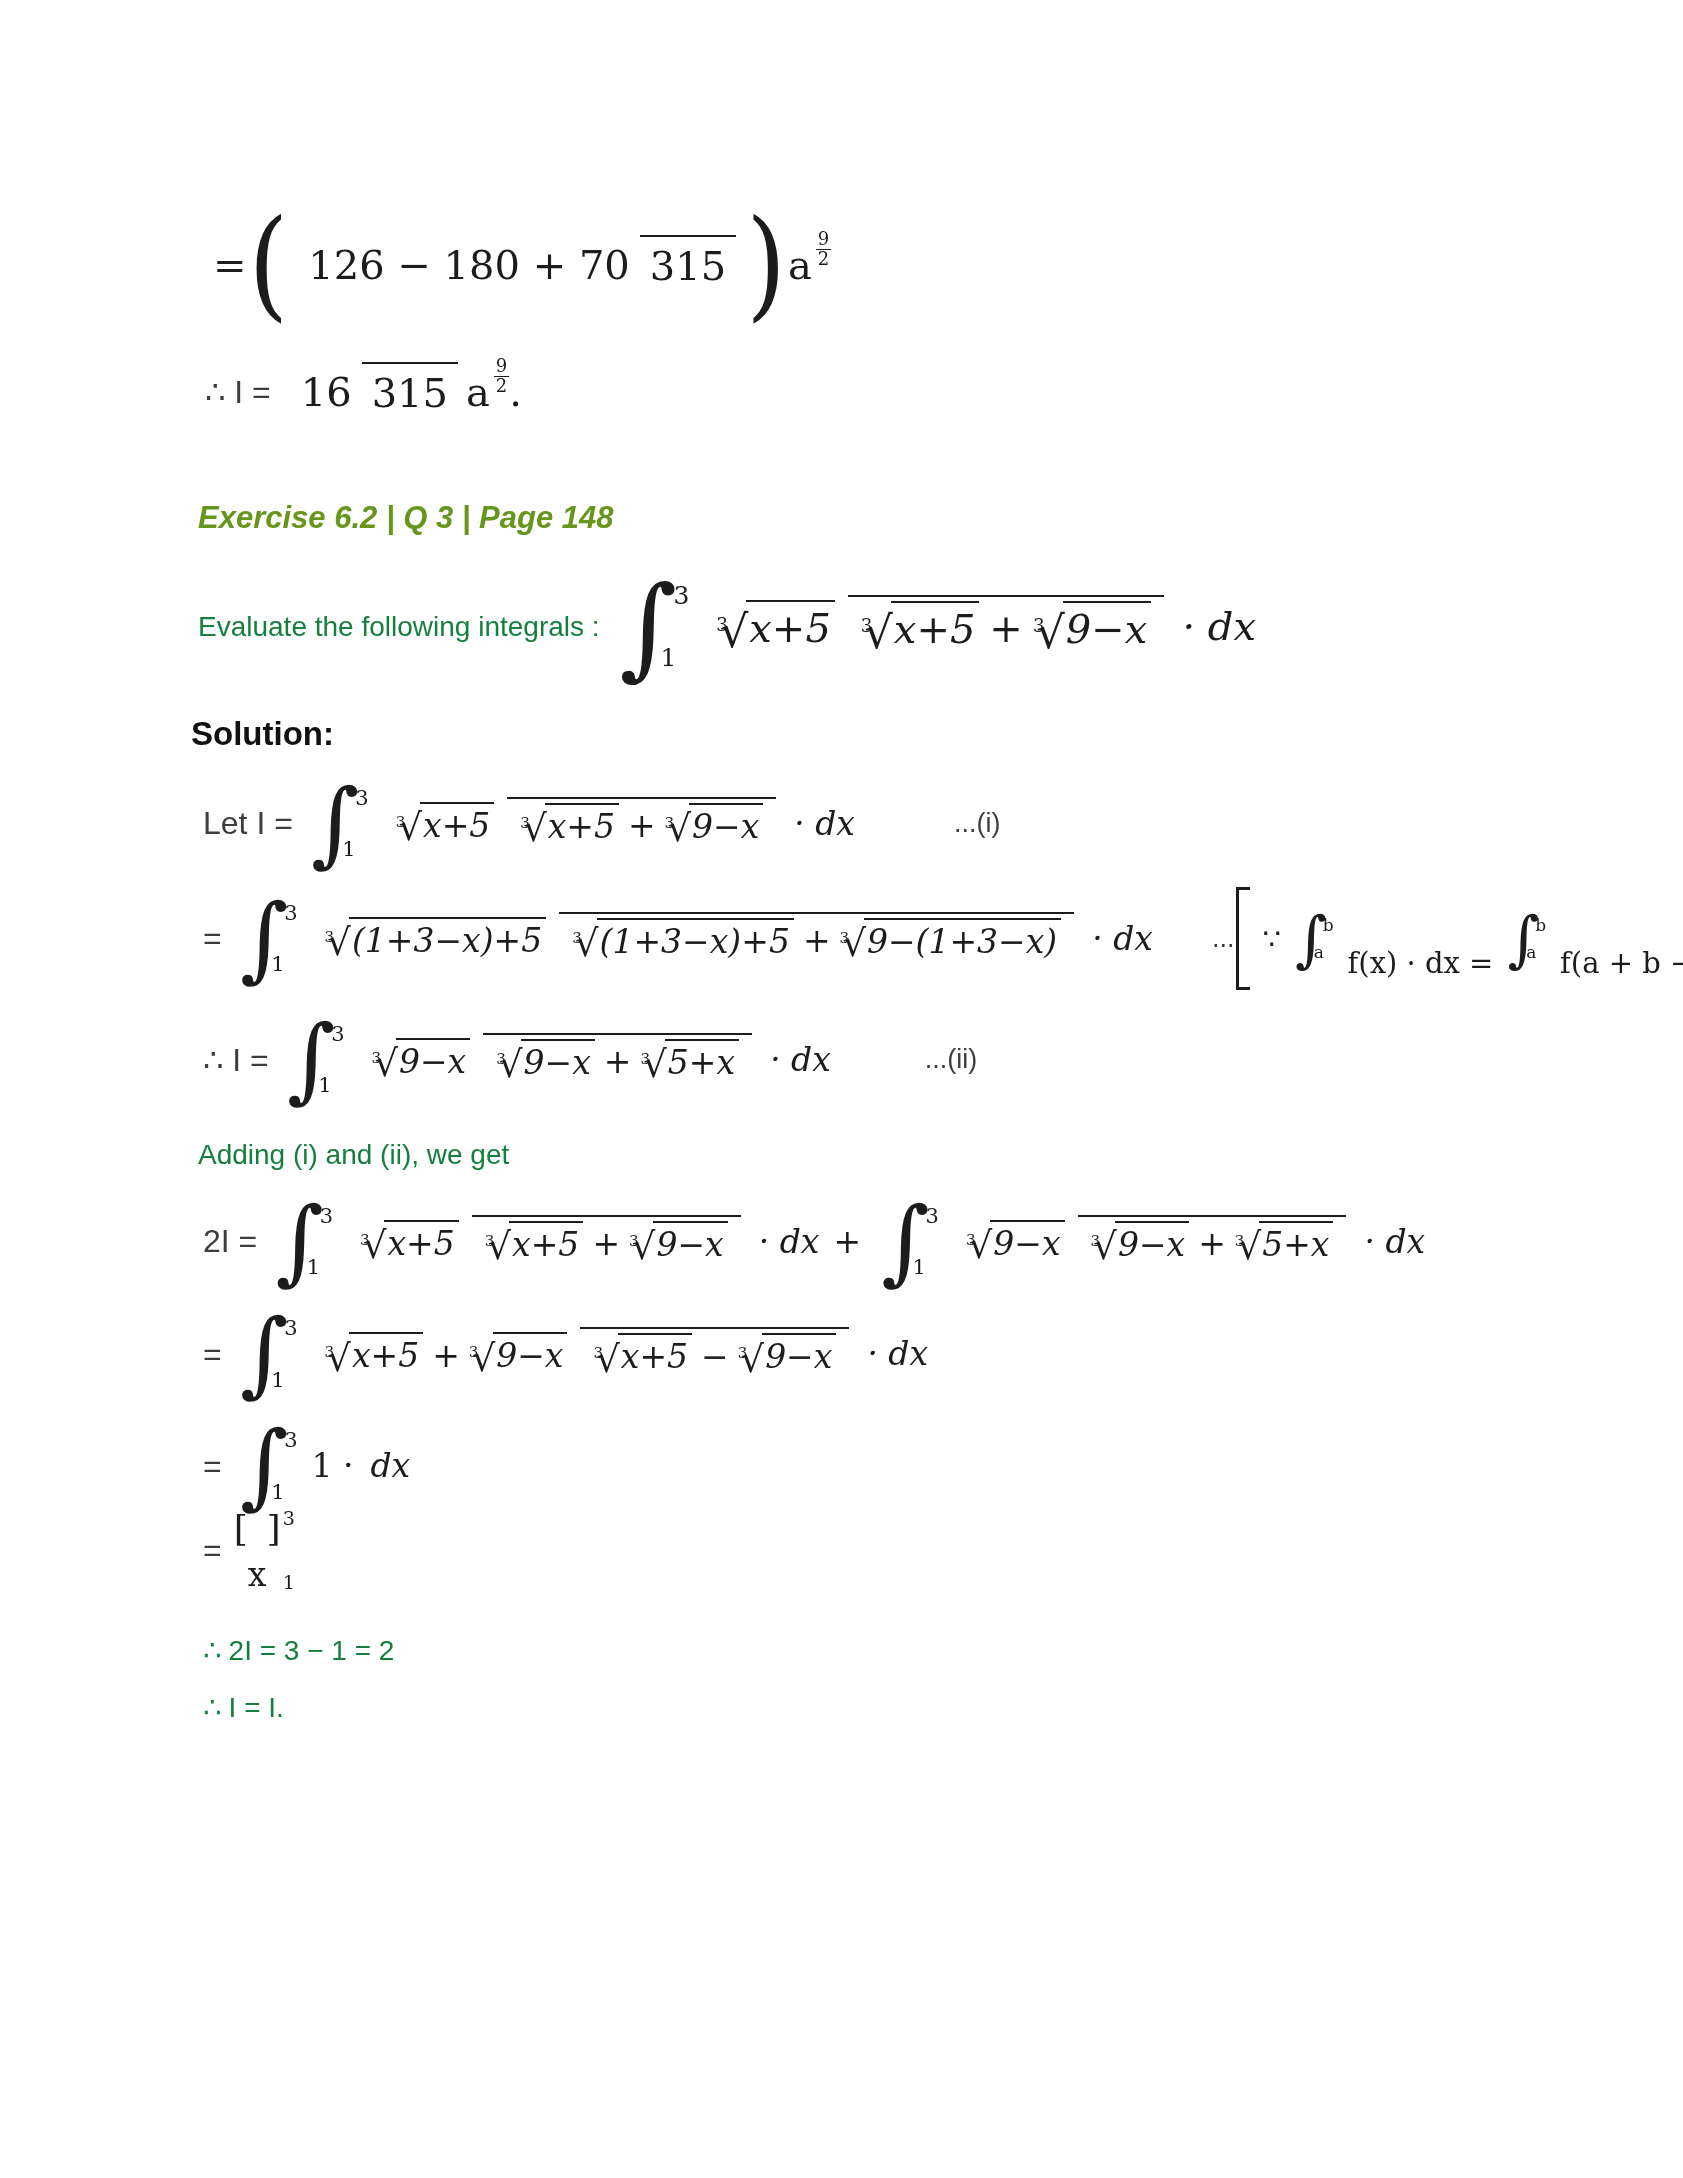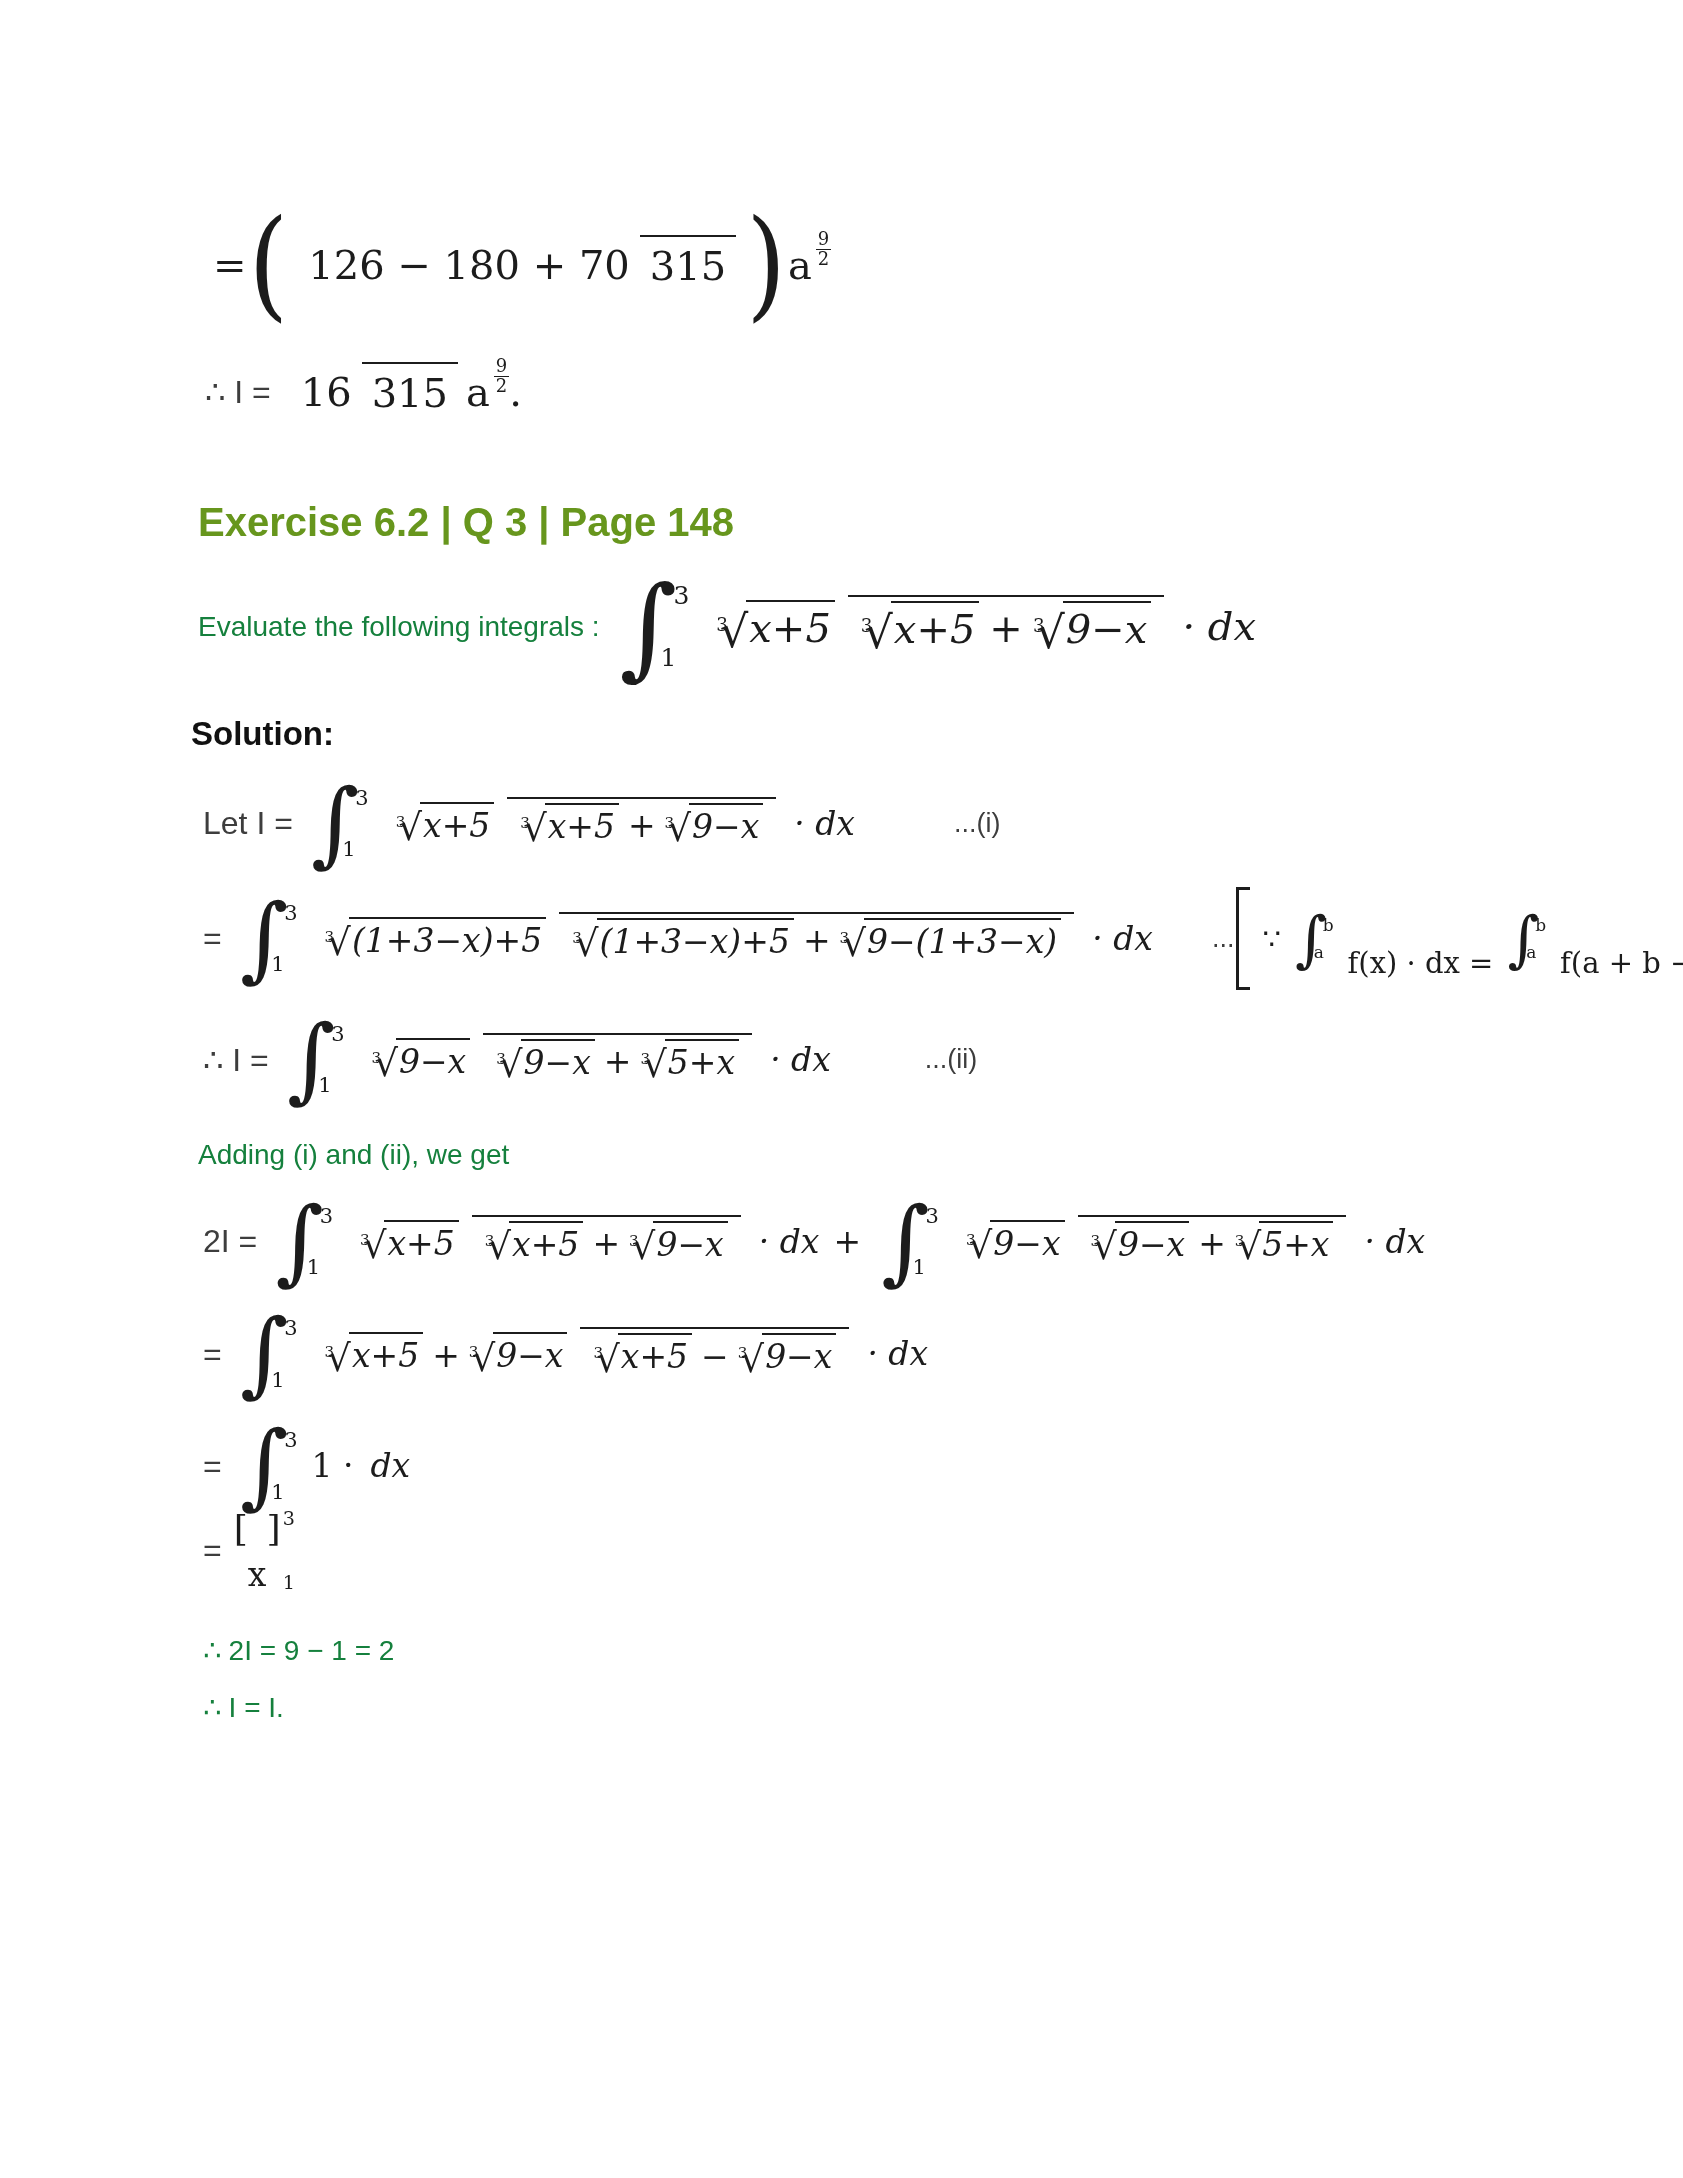--- a/index.html
+++ b/index.html
@@ -4,21 +4,21 @@
 <style>
   html,body{margin:0;padding:0;background:#ffffff;}
   .page{position:relative;width:1683px;height:2178px;background:#ffffff;overflow:hidden;
         font-family:"Liberation Sans","DejaVu Sans",sans-serif;color:#3d3d3d;}
   .row{position:absolute;display:flex;align-items:center;white-space:nowrap;}
   .math{font-family:"DejaVu Serif",serif;color:#1c1c1c;display:inline-flex;align-items:center;}
   .m40{font-size:40px;} .m33{font-size:33px;} .m30{font-size:29px;}
   .prefix{font-size:32px;color:#3d3d3d;margin-right:12px;font-family:"Liberation Sans","DejaVu Sans",sans-serif;}
   .text-line{font-size:28px;color:#15803d;}
   .sol-label{font-size:33px;font-weight:bold;color:#111111;}
-  .heading{font-size:40px;font-weight:bold;color:#67961d;}
+  .heading{font-size:31px;font-weight:bold;color:#67961d;font-style:italic;}
   
   .frac{display:inline-flex;flex-direction:row;align-items:center;text-align:center;margin:0 8px;vertical-align:middle;}
   .fnum,.fden{display:inline-flex;align-items:flex-end;justify-content:center;padding:4px 10px;line-height:1.25;}
   .fden{border-top:2px solid #1c1c1c;}
   
   .rt{display:inline-flex;align-items:flex-end;margin:0 3px;}
   .rt-idx{font-size:0.46em;line-height:1;position:relative;top:-1.0em;margin-right:-0.45em;z-index:2;}
   .rt-sgn{line-height:1;font-size:1.12em;position:relative;top:2px;margin-right:-2px;}
   .rt-bod{border-top:2px solid #1c1c1c;line-height:1.2;padding:2px 4px 0 3px;font-style:italic;}
   
@@ -401,21 +401,21 @@
       <span class="it" style="align-self:center;">x</span>
       <span class="bk">]</span>
       <span class="supsub">
         <span>3</span>
         <span>1</span>
       </span>
     </span>
   </div>
 
   <div class="row" style="left:203px;top:1634px;">
-    <span class="text-line">∴ 2I = 9 − 1 = 2</span>
+    <span class="text-line">∴ 2I = 3 − 1 = 2</span>
   </div>
 
   <div class="row" style="left:203px;top:1691px;">
     <span class="text-line">∴ I = I.</span>
   </div>
 
 
 </div>
 
 

